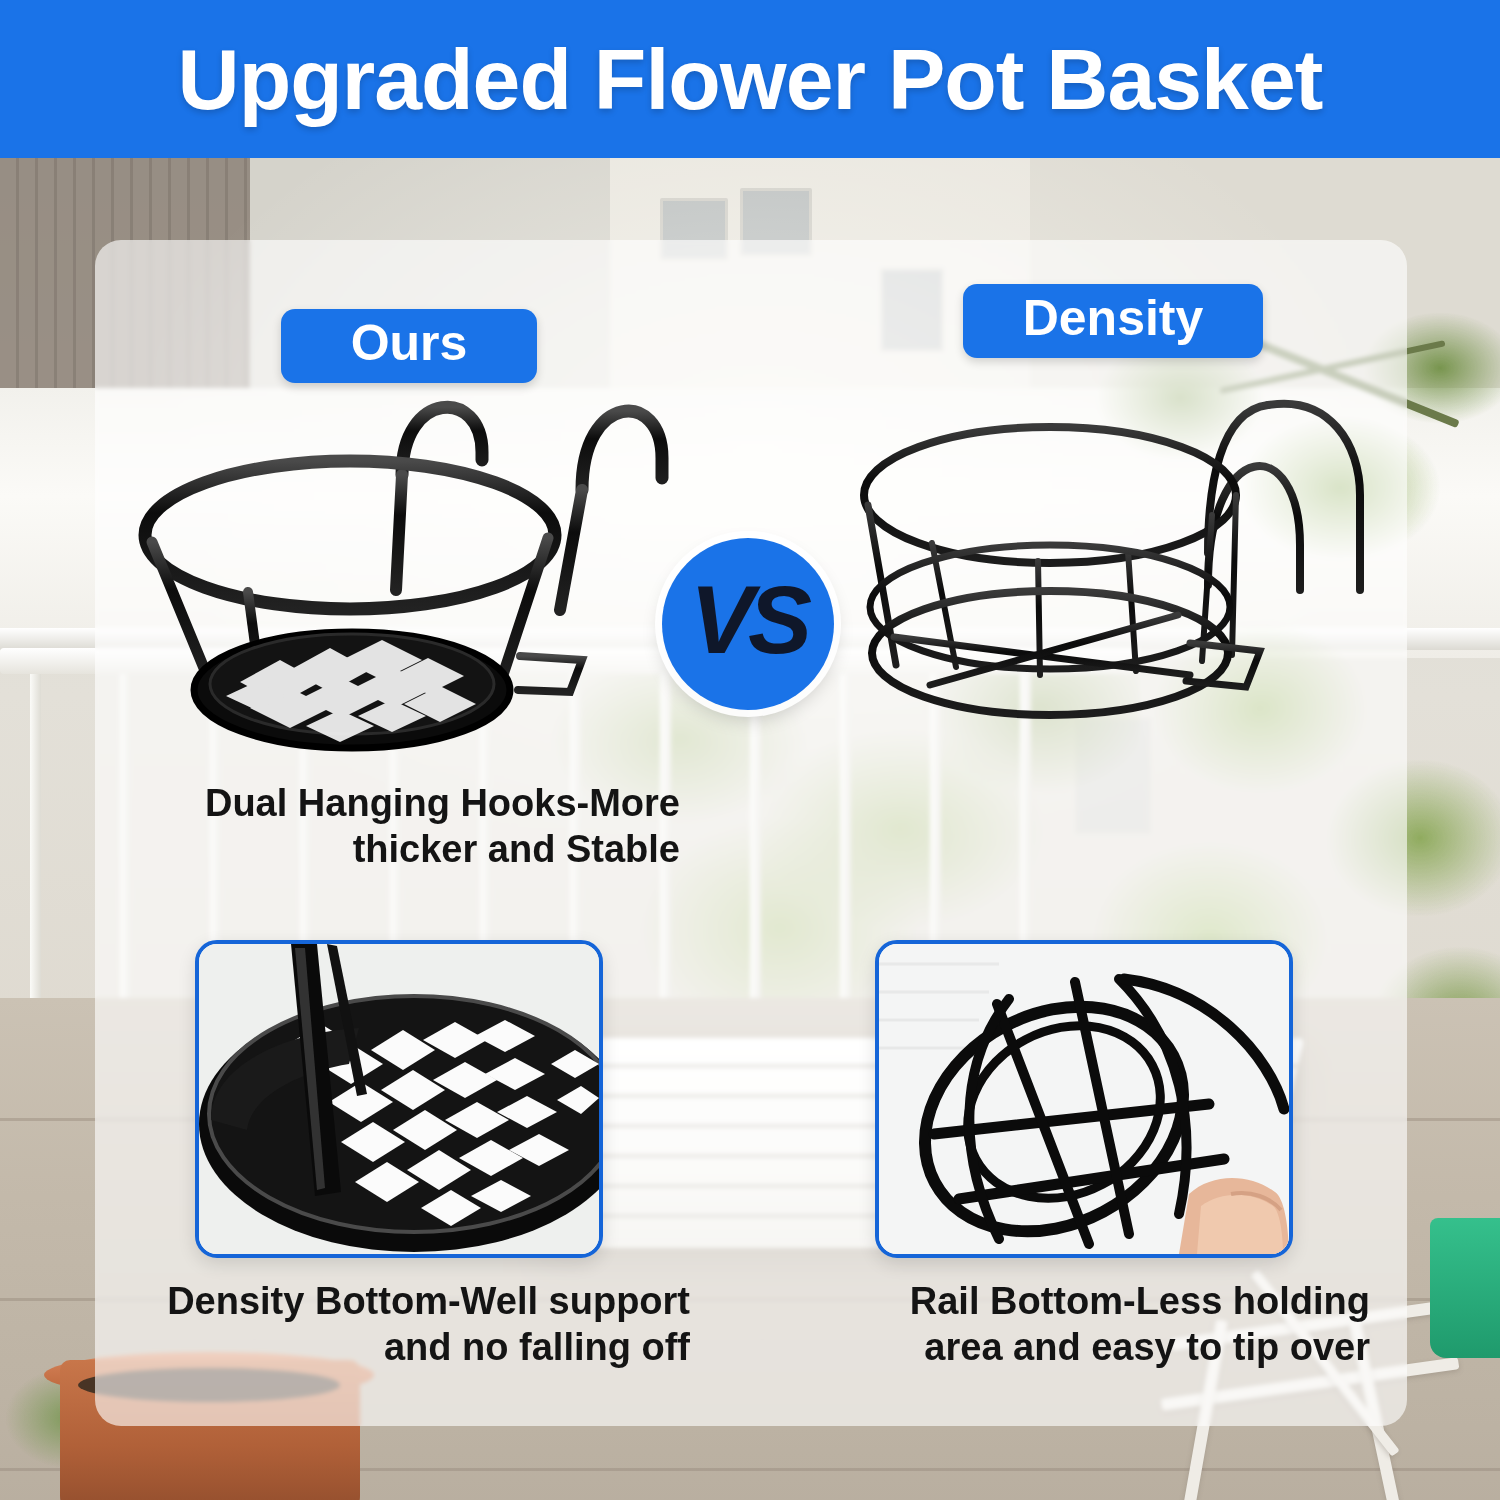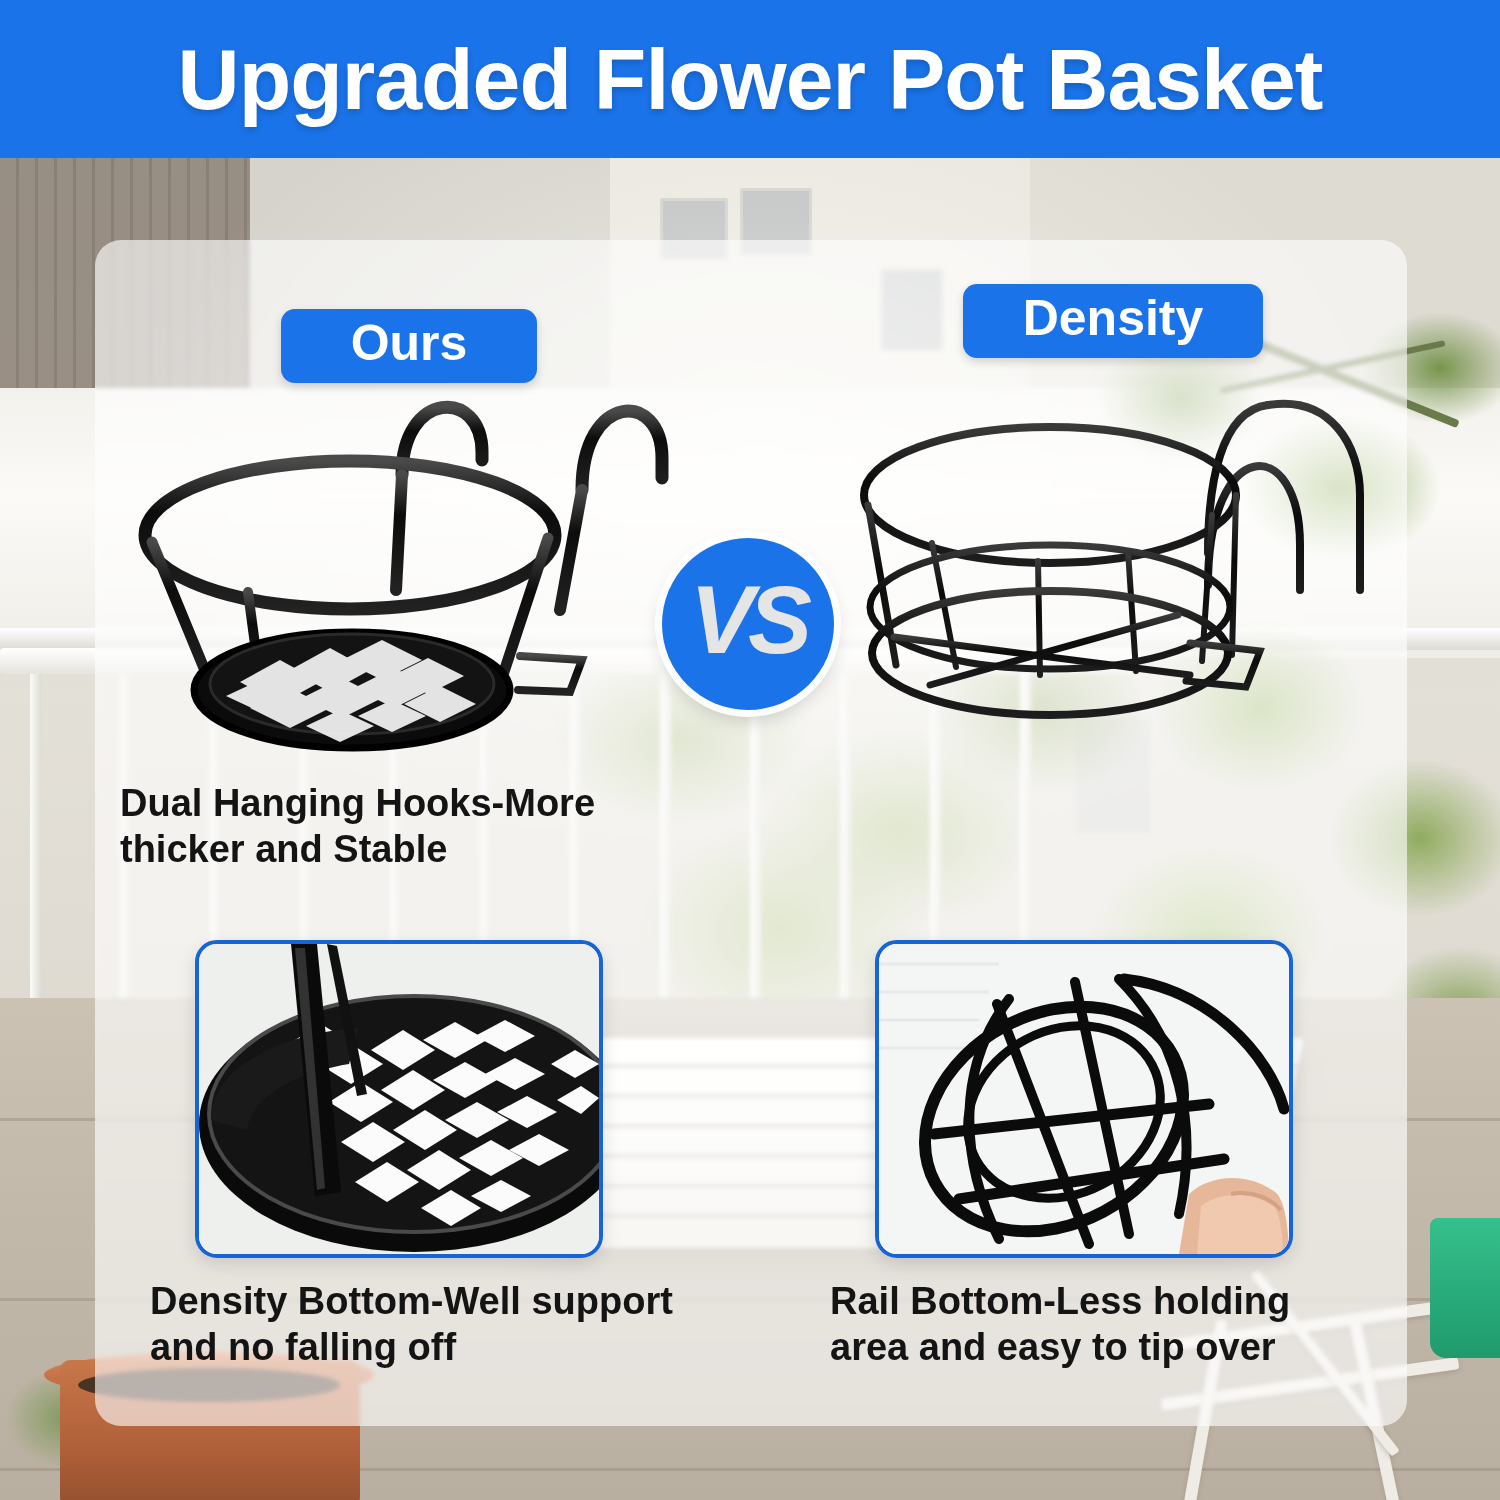--- a/index.html
+++ b/index.html
@@ -122,28 +122,28 @@
     display:flex;align-items:center;justify-content:center;
     color:#fff;font-size:50px;font-weight:bold;padding:4px 28px 10px;
     box-shadow:0 4px 10px rgba(0,0,0,.16);}
   .badge.ours{left:281px;top:284px;width:200px;height:60px;margin-top:25px;}
   .badge.others{left:963px;top:284px;width:244px;height:60px;}
 
   
   .vs{position:absolute;left:662px;top:538px;width:172px;height:172px;border-radius:50%;
     background:#1a73e8;display:flex;align-items:center;justify-content:center;
     box-shadow:0 0 0 7px rgba(255,255,255,.92),0 8px 20px rgba(0,0,0,.2);z-index:25;}
-  .vs span{color:#e5e5e5;font-size:96px;font-weight:bold;font-style:italic;
+  .vs span{color:#0f172a;font-size:96px;font-weight:bold;font-style:italic;
     letter-spacing:-6px;line-height:1;transform:translateY(-4px);}
 
   
   .fig{position:absolute;}
   .fig svg{display:block;}
 
-  .cap{position:absolute;text-align:left;color:#141414;
+  .cap{position:absolute;text-align:right;color:#141414;
     font-size:38px;font-weight:600;line-height:1.22;}
   .cap.ours{left:120px;top:780px;width:560px;}
   .cap.others{left:780px;top:780px;width:620px;}
   .cap.dens{left:150px;top:1278px;width:540px;}
   .cap.rail{left:830px;top:1278px;width:540px;}
 
   
   .panel{position:absolute;border:4px solid #1565d8;border-radius:22px;overflow:hidden;
     background:#f4f5f3;box-shadow:0 6px 18px rgba(0,0,0,.12);}
   .panel.left{left:195px;top:940px;width:400px;height:310px;}

